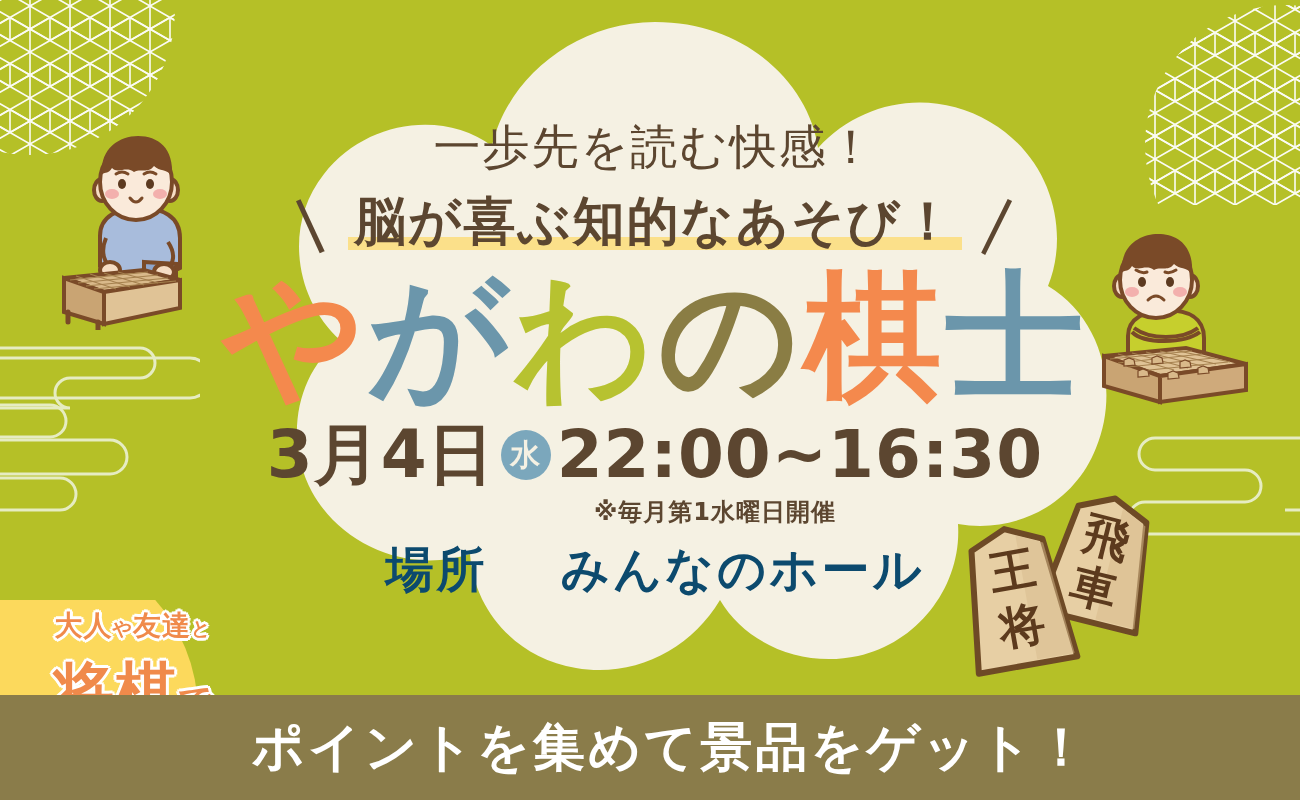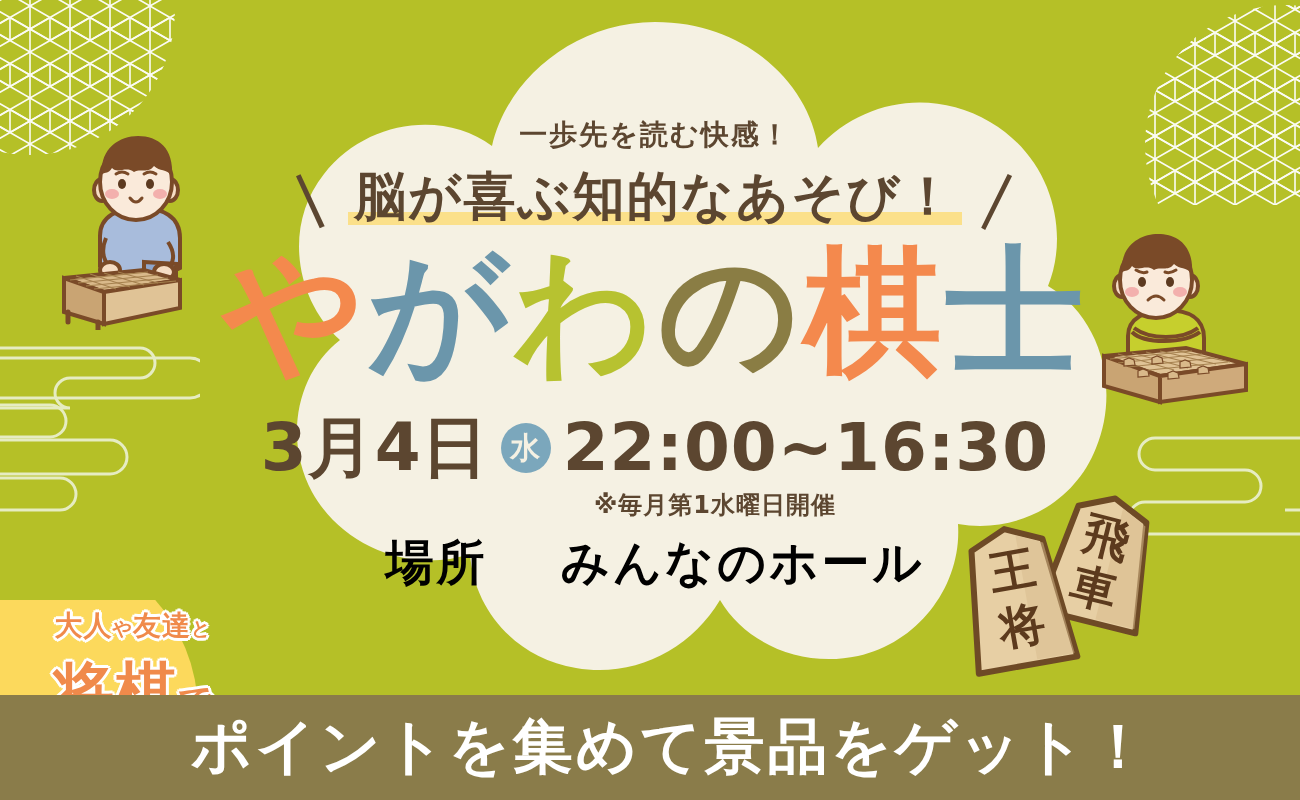--- a/index.html
+++ b/index.html
@@ -34,21 +34,21 @@
   .cloud-wrap { position:absolute; left:190px; top:18px; width:930px; height:670px; }
 
   
   .cloud-content {
     position:absolute; left:190px; top:18px; width:930px; height:670px;
     display:flex; flex-direction:column; align-items:center;
     text-align:center;
   }
   .lead {
     margin-top:98px;
-    font-size:28px; font-weight:700; color:#5c4630;
+    font-size:47px; font-weight:400; color:#5c4630;
     letter-spacing:2px;
     font-family:"DejaVu Sans", sans-serif;
   }
   .sub-row {
     margin-top:14px;
     display:flex; align-items:center; justify-content:center; gap:10px;
   }
   .slash {
     font-size:52px; color:#5c4630; font-weight:700; line-height:1;
     display:inline-block;
@@ -64,39 +64,39 @@
 
   .title {
     margin-top:18px;
     display:flex; align-items:baseline; justify-content:center;
     font-size:138px; font-weight:700; line-height:1;
     letter-spacing:4px;
   }
   .title span { display:inline-block; }
 
   .datetime {
-    margin-top:34px;
+    margin-top:16px;
     font-size:66px; font-weight:700; color:#5c4630;
-    display:flex; align-items:center; justify-content:center; gap:6px;
+    display:flex; align-items:center; justify-content:center; 
     letter-spacing:1px; line-height:1;
   }
   .daybadge {
     display:inline-flex; align-items:center; justify-content:center;
     width:50px; height:50px; border-radius:50%;
     background:#7ba7bc; color:#f5f1e3;
     font-size:30px; font-weight:700;
     margin:0 6px;
   }
   .note {
     margin-top:8px; margin-left:120px;
     font-size:24px; font-weight:700; color:#5c4630; letter-spacing:1px;
   }
   .venue {
     margin-top:10px;
-    font-size:48px; font-weight:700; color:#000000; letter-spacing:3px;
+    font-size:48px; font-weight:700; color:#0c4a6e; letter-spacing:3px;
   }
 
   
   .kid-left  { position:absolute; left:48px; top:130px; width:185px; height:200px; }
   .kid-right { position:absolute; left:1088px; top:232px; width:200px; height:195px; }
 
   
   .pieces { position:absolute; left:955px; top:490px; width:215px; height:190px; }
 
   
@@ -114,21 +114,21 @@
   .bt-2 .sm { font-size:34px; }
   .bt-3 { font-size:40px; margin-top:6px; letter-spacing:1px; }
 
   
   .banner {
     position:absolute; left:0; bottom:0; width:1300px; height:105px;
     background:#8a7c4a;
     display:flex; align-items:center; justify-content:center;
   }
   .banner-text {
-    color:#fff; font-size:60px; font-weight:700; letter-spacing:3px;
+    color:#fff; font-size:52px; font-weight:700; letter-spacing:3px;
     margin-left:42px;
   }
 </style>
 </head>
 <body>
 
 <div class="poster">
 
   <svg class="asanoha asanoha-tl" viewBox="0 0 230 210">
     <defs>

